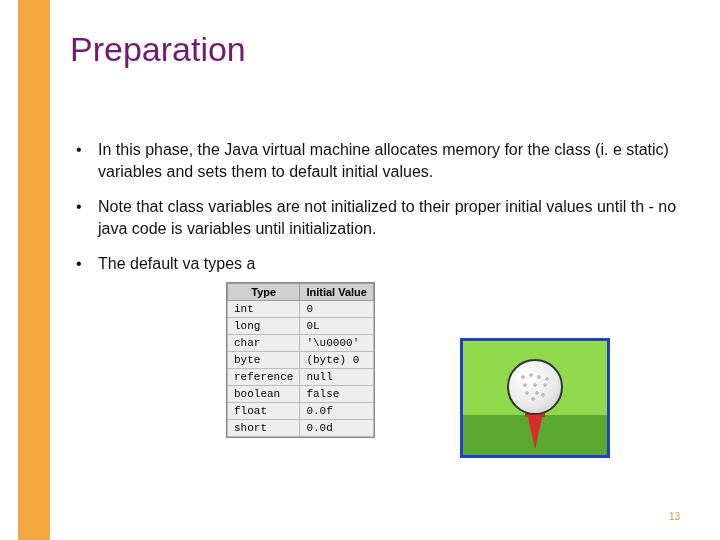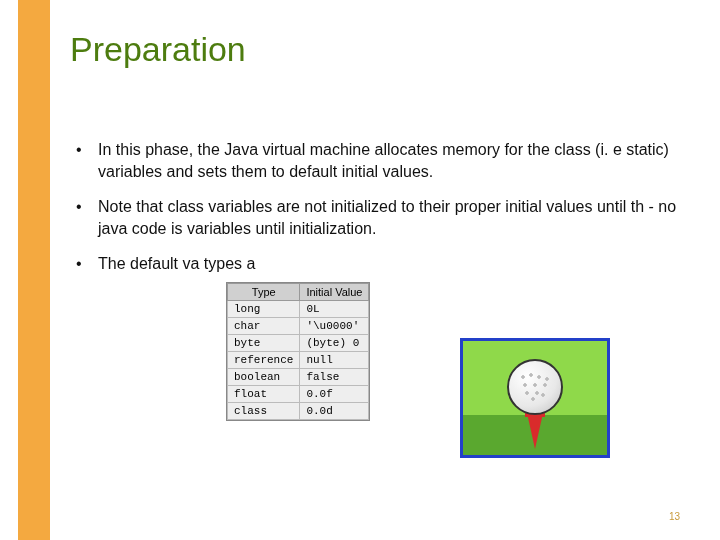--- a/index.html
+++ b/index.html
@@ -20,21 +20,21 @@
     background: #f4a940;
   }
   .content {
     position: absolute;
     left: 70px;
     top: 30px;
     right: 40px;
   }
   .title {
     font-size: 34px;
-    color: #4d7c0f;
+    color: #701a75;
     font-weight: normal;
     margin-bottom: 70px;
   }
   .bullets {
     font-size: 16px;
     color: #111;
     line-height: 1.35;
   }
   .bullet {
     display: flex;
@@ -55,21 +55,21 @@
     top: 282px;
     border: 1px solid #888;
     background: #fff;
     font-size: 11px;
   }
   .table-overlay table {
     border-collapse: collapse;
   }
   .table-overlay th {
     background: #d0d0d0;
-    font-weight: normal;
+    font-weight: bold;
     font-family: Arial, sans-serif;
     padding: 2px 6px;
     border: 1px solid #999;
     text-align: center;
     font-size: 11px;
   }
   .table-overlay td {
     font-family: "Courier New", monospace;
     padding: 2px 6px;
     border: 1px solid #bbb;
@@ -171,20 +171,24 @@
 <div class="table-overlay">
   <table>
     <thead>
       <tr>
         <th>Type</th>
         <th>Initial Value</th>
       </tr>
     </thead>
     <tbody>
       <tr>
+          <td>int</td>
+          <td>0</td>
+        </tr>
+      <tr>
           <td>long</td>
           <td>0L</td>
         </tr>
       <tr>
           <td>char</td>
           <td>'\u0000'</td>
         </tr>
       <tr>
           <td>byte</td>
           <td>(byte) 0</td>
@@ -195,21 +199,21 @@
         </tr>
       <tr>
           <td>boolean</td>
           <td>false</td>
         </tr>
       <tr>
           <td>float</td>
           <td>0.0f</td>
         </tr>
       <tr>
-          <td>class</td>
+          <td>short</td>
           <td>0.0d</td>
         </tr>
     </tbody>
   </table>
 </div>
 
 <div class="golf-image">
   <div class="tee-cap"></div>
   <div class="tee"></div>
   <div class="golf-ball"></div>

